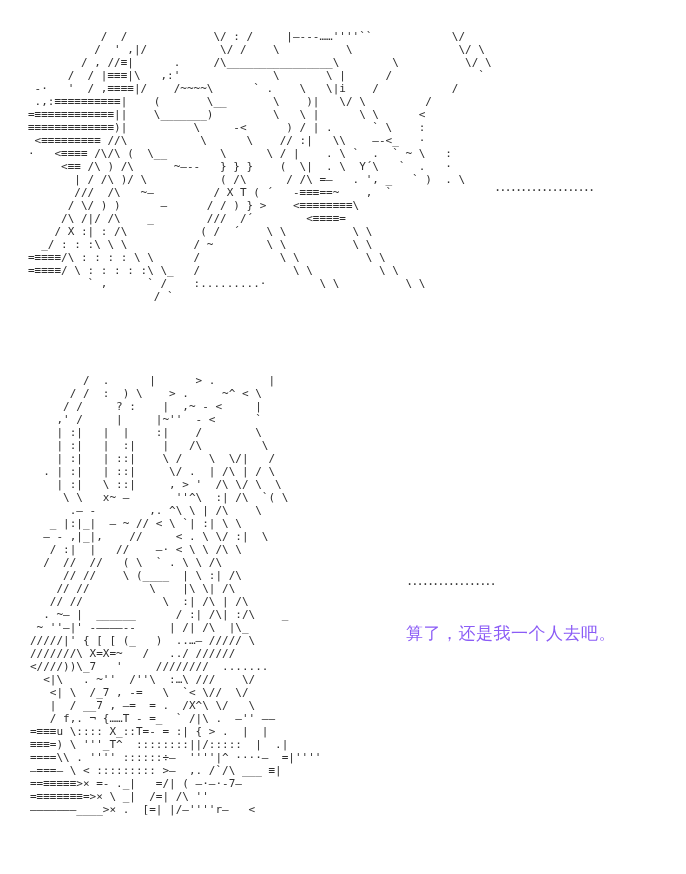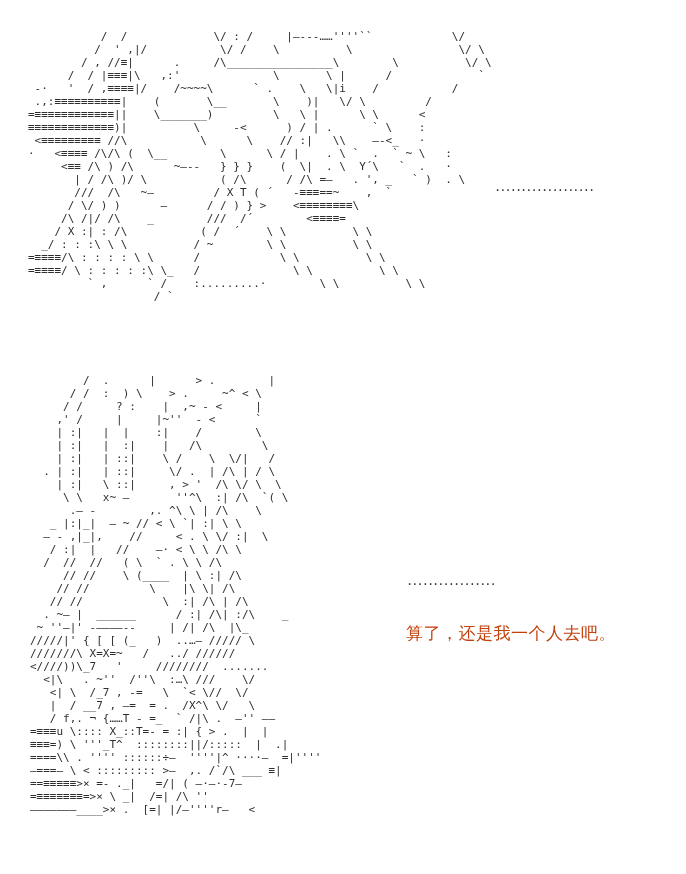--- a/index.html
+++ b/index.html
@@ -31,21 +31,21 @@
     white-space:pre;
   }
   #dots1{left:494px;top:180px;}
   #dots2{left:406px;top:574px;}
   #dialogue{
     position:absolute;
     left:406px;top:622px;
     font-family:Liberation Serif, serif;
     font-size:17px;
     letter-spacing:0.5px;
-    color:#c2410c;
+    color:#8b5cf6;
     white-space:nowrap;
   }
 </style>
 </head>
 <body>
 
 <div class="page">
 
   <pre id="art1" class="aa">           /  /             \/ : /     |—---……''''``            \/
           /  ' ,|/           \/ /    \          \                \/ \

